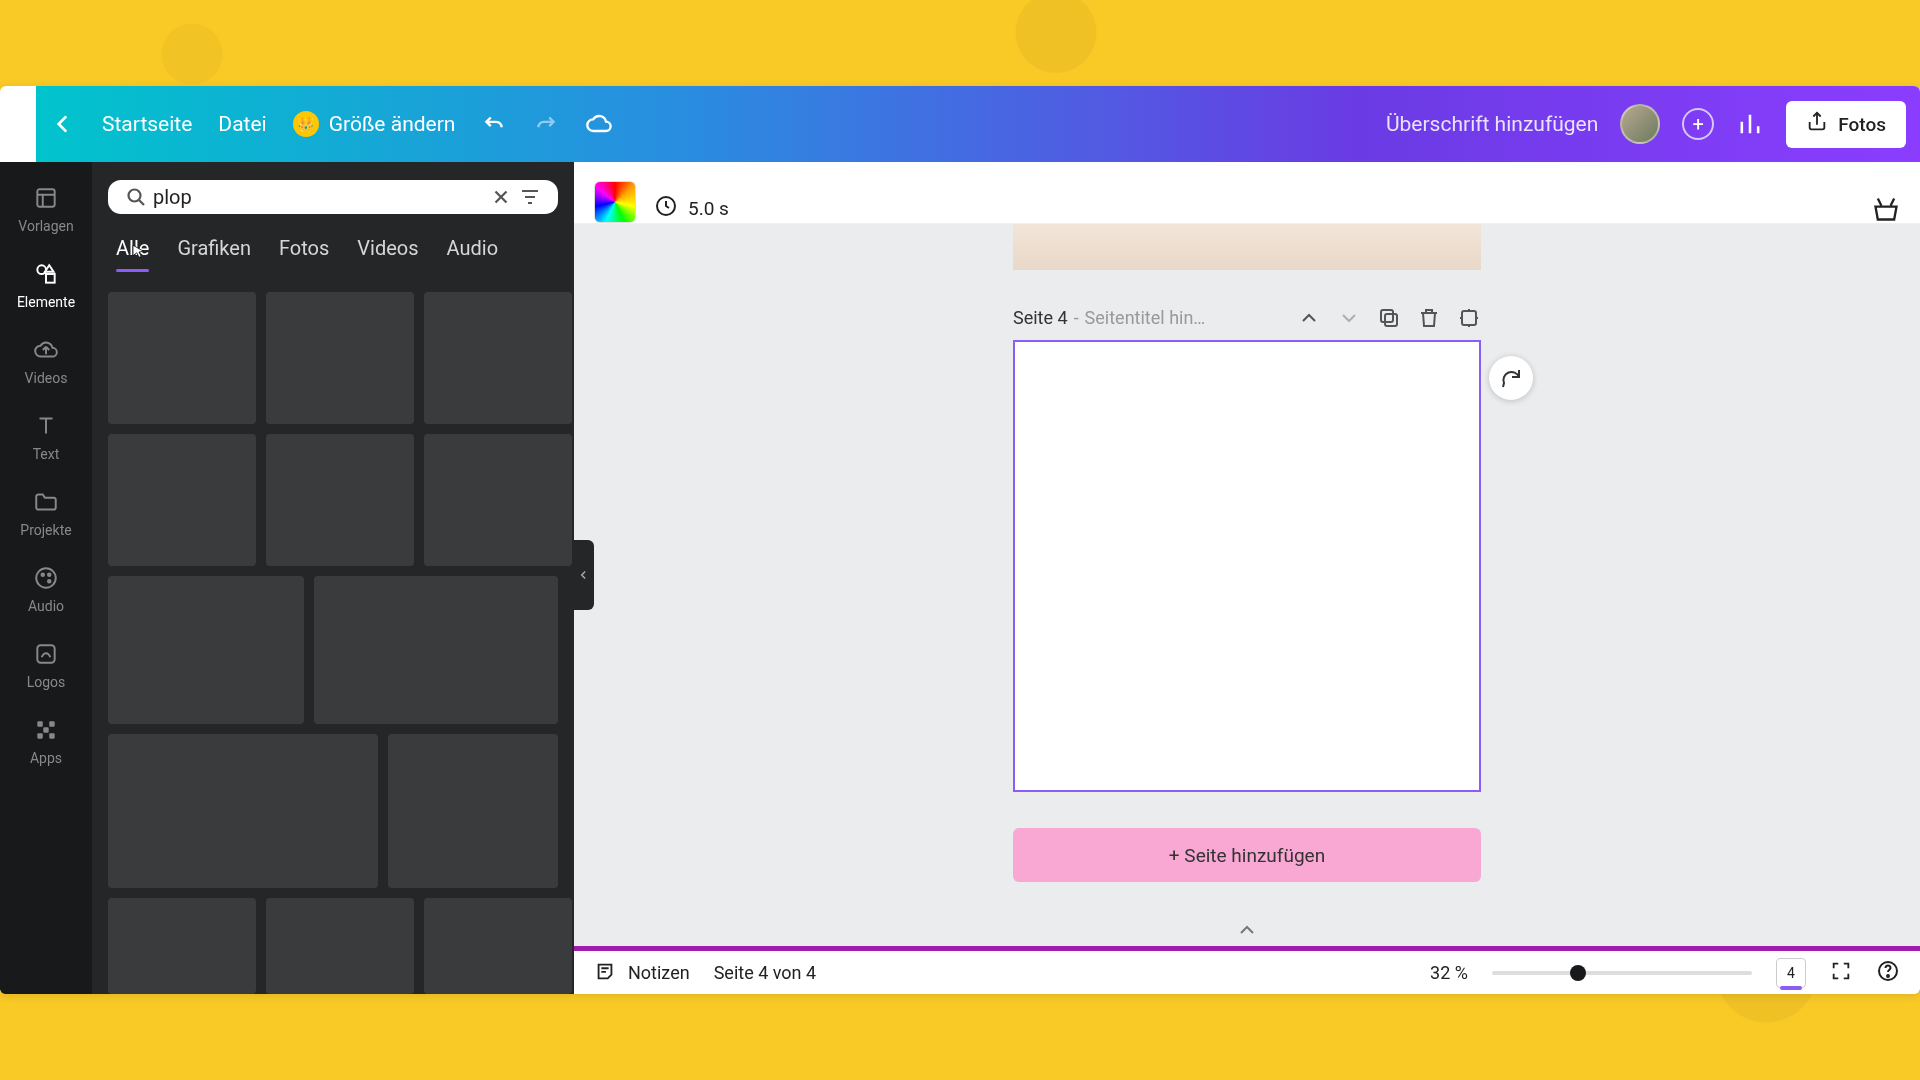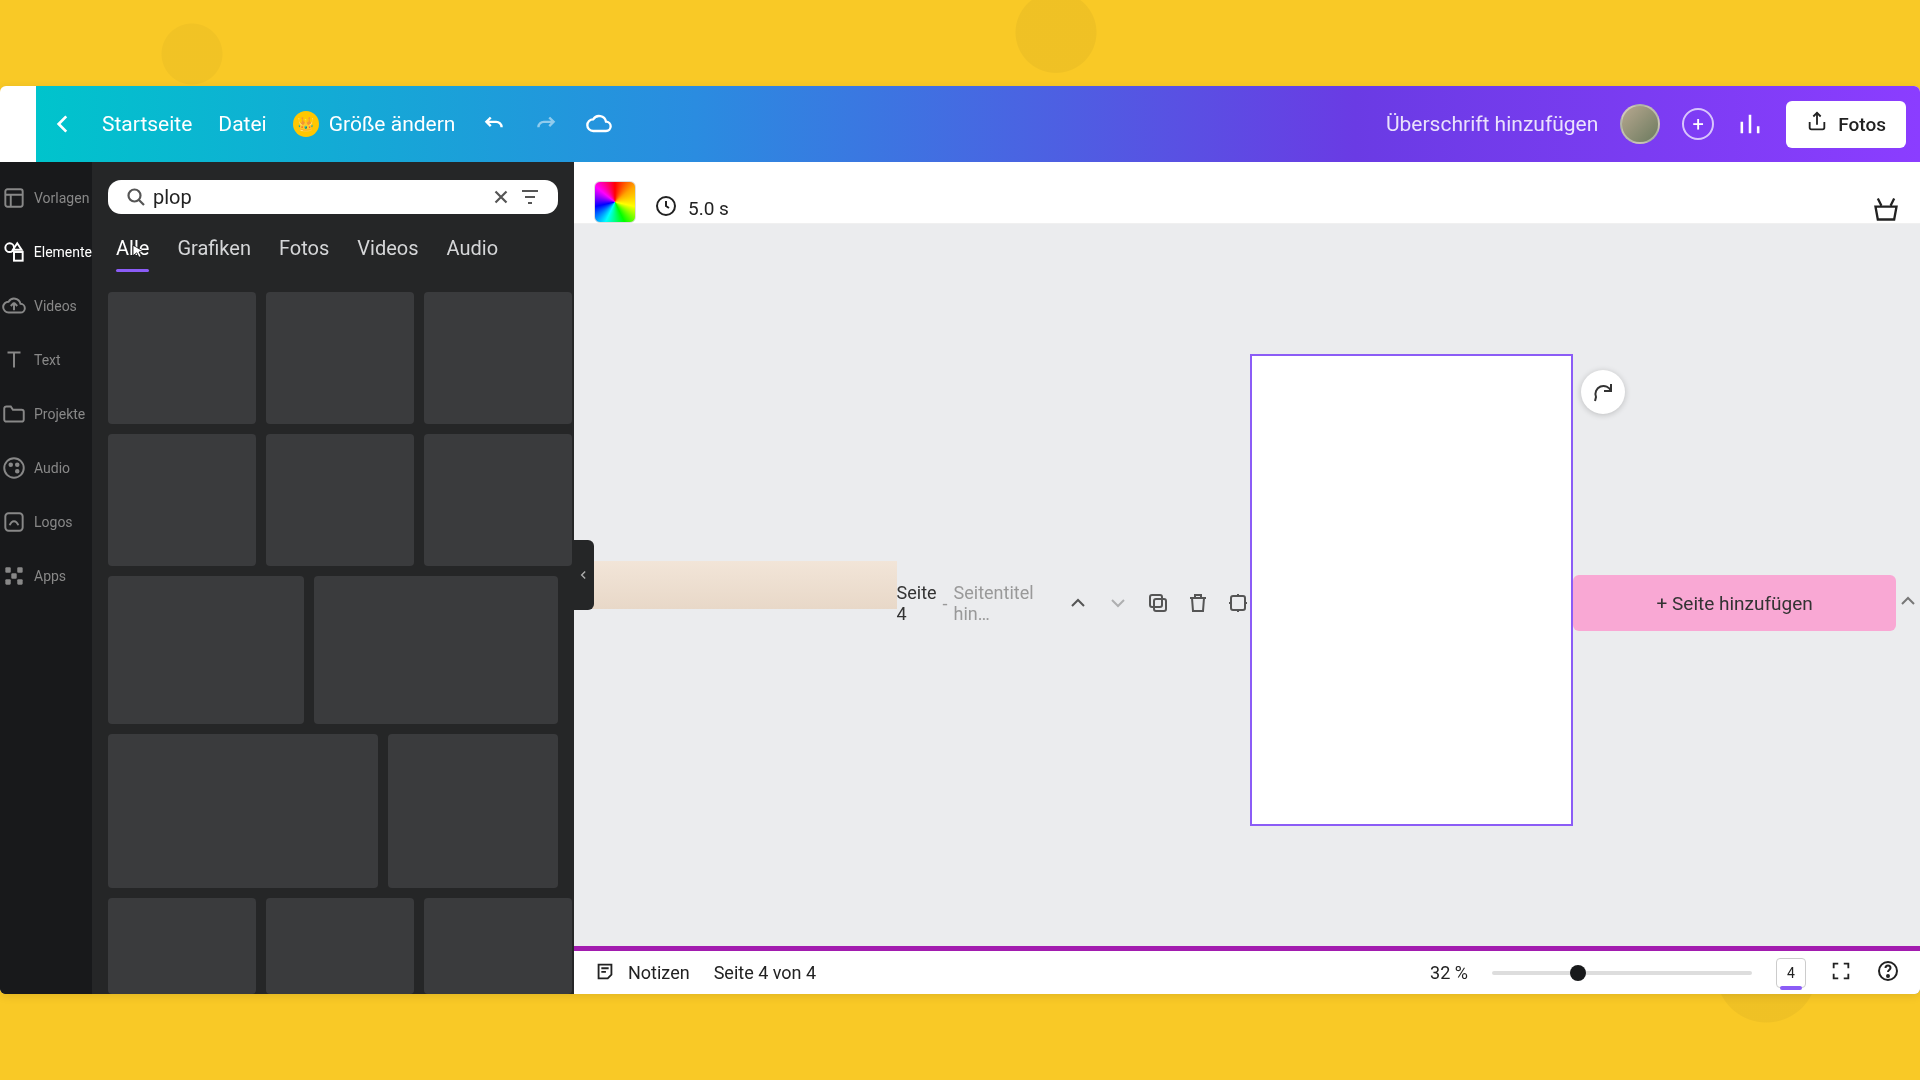--- a/index.html
+++ b/index.html
@@ -20,21 +20,21 @@
   .title-input { color:rgba(255,255,255,.85); font-size:21px; }
   .avatar { width:40px; height:40px; border-radius:50%; background:linear-gradient(135deg,#b8a890,#6b7a5e); border:2px solid rgba(255,255,255,.4); }
   .plus-circle { width:32px; height:32px; border:2px solid rgba(255,255,255,.7); border-radius:50%; display:flex; align-items:center; justify-content:center; font-size:20px; }
   .share-btn { background:#fff; color:#222; padding:10px 20px; border-radius:6px; display:flex; align-items:center; gap:10px; font-size:19px; font-weight:500; }
 
   
   .body { flex:1; display:flex; background:#18191b; min-height:0; }
 
   
   .rail { width:92px; background:#18191b; display:flex; flex-direction:column; align-items:center; padding-top:10px; gap:2px; }
-  .rail-item { width:100%; display:flex; flex-direction:row; align-items:center; gap:6px; padding:12px 0; color:#888; font-size:14px; cursor:pointer; }
+  .rail-item { width:100%; display:flex; flex-direction:column; align-items:center; gap:6px; padding:12px 0; color:#888; font-size:14px; cursor:pointer; }
   .rail-item.active { color:#fff; }
   .rail-ico { width:28px; height:28px; display:flex; align-items:center; justify-content:center; }
   .rail-ico svg { width:26px; height:26px; }
 
   
   .panel { width:482px; background:#252627; display:flex; flex-direction:column; padding:18px 16px 0 16px; }
   .search-wrap { position:relative; background:#fff; border-radius:13px; height:54px; display:flex; align-items:center; padding:0 16px; gap:5px; }
   .search-wrap input { flex:1; border:none; outline:none; font-size:20px; color:#222; background:transparent; }
   .search-icon, .clear-icon, .filter-icon { width:24px; height:24px; color:#555; display:flex; align-items:center; justify-content:center; }
   .tabs { display:flex; gap:28px; margin-top:22px; padding:0 8px; color:#d5d6d8; font-size:20px; }
@@ -53,21 +53,21 @@
 
   .panel-collapse { position:absolute; left:574px; top:calc(86px + 76px + 378px); width:20px; height:70px; background:#252627; border-radius:0 6px 6px 0; display:flex; align-items:center; justify-content:center; color:#aaa; }
 
   
   .main { flex:1; background:#fff; display:flex; flex-direction:column; min-width:0; }
   .canvas-tb { height:62px; border-bottom:1px solid #f0f0f0; display:flex; align-items:flex-end; padding:0 20px; gap:18px; }
   .color-chip { width:42px; height:42px; border-radius:6px; background:conic-gradient(red,orange,yellow,lime,cyan,blue,magenta,red); border:1px solid #ddd; }
   .duration-pill { display:flex; align-items:center; gap:10px; font-size:19px; color:#222; }
   .effects-ico { margin-left:auto; width:28px; height:28px; color:#222; }
 
-  .canvas-area { flex:1; background:#ebecee; overflow:auto; display:flex; align-items:center; padding-bottom:0; }
+  .canvas-area { flex:1; background:#ebecee; overflow:auto; display:flex; flex-direction:column; align-items:center; padding-bottom:0; }
   .prev-page { margin-top:0; width:468px; height:48px; background:linear-gradient(180deg,#f2e5d8,#e8d8c8); }
   .page-controls { width:468px; display:flex; align-items:center; gap:16px; margin-top:36px; color:#3a3a3a; font-size:18px; }
   .page-controls .lbl { color:#333; }
   .page-controls .sub { color:#999; }
   .pc-spacer { flex:1; }
   .pc-ico { width:24px; height:24px; color:#555; cursor:pointer; }
   .canvas-page { margin-top:10px; width:468px; height:472px; background:#fff; border:2px solid #8b5cf6; position:relative; }
   .regen-btn { position:absolute; top:14px; right:-54px; width:44px; height:44px; border-radius:50%; background:#fff; box-shadow:0 1px 6px rgba(0,0,0,.2); display:flex; align-items:center; justify-content:center; color:#333; }
   .add-page { width:468px; margin-top:36px; height:56px; background:#f9a8d4; border-radius:6px; display:flex; align-items:center; justify-content:center; font-size:19px; color:#333; cursor:pointer; }
   .timeline-pull { margin-top:36px; color:#777; }

